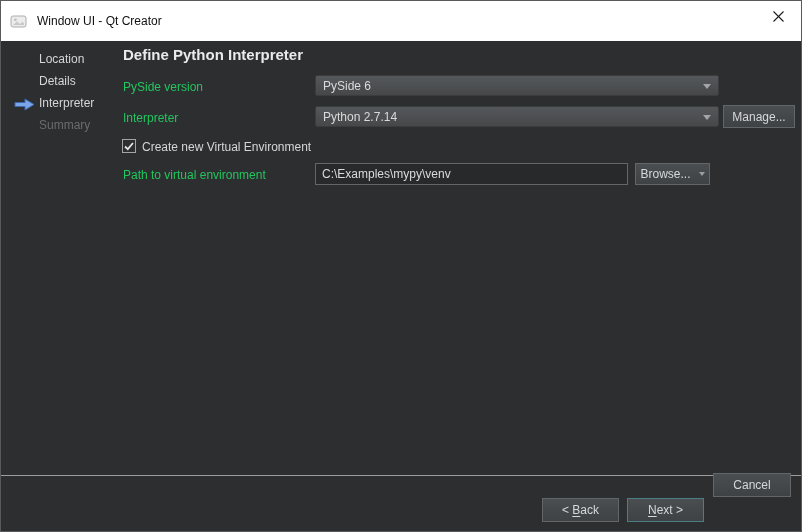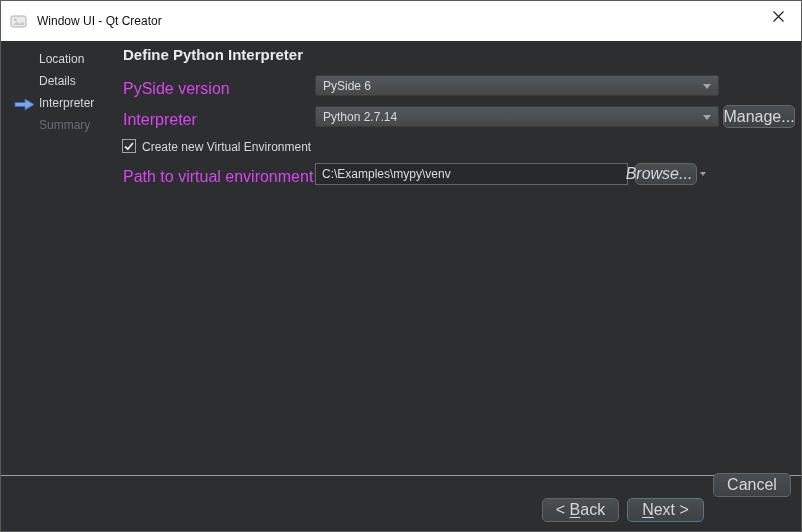--- a/index.html
+++ b/index.html
@@ -13,35 +13,35 @@
   .app-icon{margin-left:9px;width:17px;height:17px;display:flex;align-items:center;}
   .title{margin-left:10px;font-size:12px;color:#101010;}
   .close-btn{position:absolute;right:0;top:0;width:46px;height:32px;display:flex;align-items:center;justify-content:center;cursor:default;}
   
   .steps{position:absolute;left:0;top:47px;width:118px;}
   .step{height:22px;line-height:22px;padding-left:38px;font-size:12px;color:#d4d6d7;white-space:nowrap;}
   .step.disabled{color:#696c6f;}
   .current-arrow{position:absolute;left:13px;top:96px;width:21px;height:13px;}
   
   .heading{position:absolute;left:122px;top:45px;font-size:15px;font-weight:bold;color:#e9eaeb;}
-  .flabel{position:absolute;font-size:16px;color:#d946ef;white-space:nowrap;}
+  .flabel{position:absolute;font-size:12px;color:#22c55e;white-space:nowrap;}
   .combo{
     position:absolute;left:314px;width:404px;height:21px;box-sizing:border-box;
     background:linear-gradient(#55585b,#454749);border:1px solid #3a3c3e;border-radius:2px;
     color:#d9dadb;font-size:12px;display:flex;align-items:center;padding:0 22px 0 7px;cursor:default;
   }
   .combo .caret{position:absolute;right:7px;top:8px;width:0;height:0;
     border-left:4px solid transparent;border-right:4px solid transparent;border-top:5px solid #a3a5a7;}
   .btn{
-    background:linear-gradient(#4b4e51,#3f4245);border:1px solid #626669;border-radius:5px;
-    color:#d6d7d8;font-size:16px;display:flex;align-items:center;justify-content:center;
+    background:linear-gradient(#4b4e51,#3f4245);border:1px solid #626669;border-radius:0;
+    color:#d6d7d8;font-size:12px;display:flex;align-items:center;justify-content:center;
     box-sizing:border-box;cursor:default;white-space:nowrap;
   }
   .btn-manage{position:absolute;left:722px;top:104px;width:72px;height:23px;}
-  .btn-browse{position:absolute;left:634px;top:162px;width:62px;height:22px;font-style:italic;}
+  .btn-browse{position:absolute;left:634px;top:162px;width:75px;height:22px;}
   .browse-caret{margin-left:8px;width:0;height:0;
     border-left:3.5px solid transparent;border-right:3.5px solid transparent;border-top:4px solid #9b9d9f;}
   .checkbox{
     position:absolute;left:121px;top:138px;width:14px;height:14px;box-sizing:border-box;
     border:1px solid #a2a4a6;background:#2c2e30;display:flex;align-items:center;justify-content:center;cursor:default;
   }
   .checkbox-label{position:absolute;left:141px;top:139px;font-size:12px;color:#d4d6d7;cursor:default;}
   .path-input{
     position:absolute;left:314px;top:162px;width:313px;height:22px;box-sizing:border-box;
     background:#28292b;border:1px solid #63666a;color:#d9dadb;font-size:12px;padding:0 6px;outline:none;

